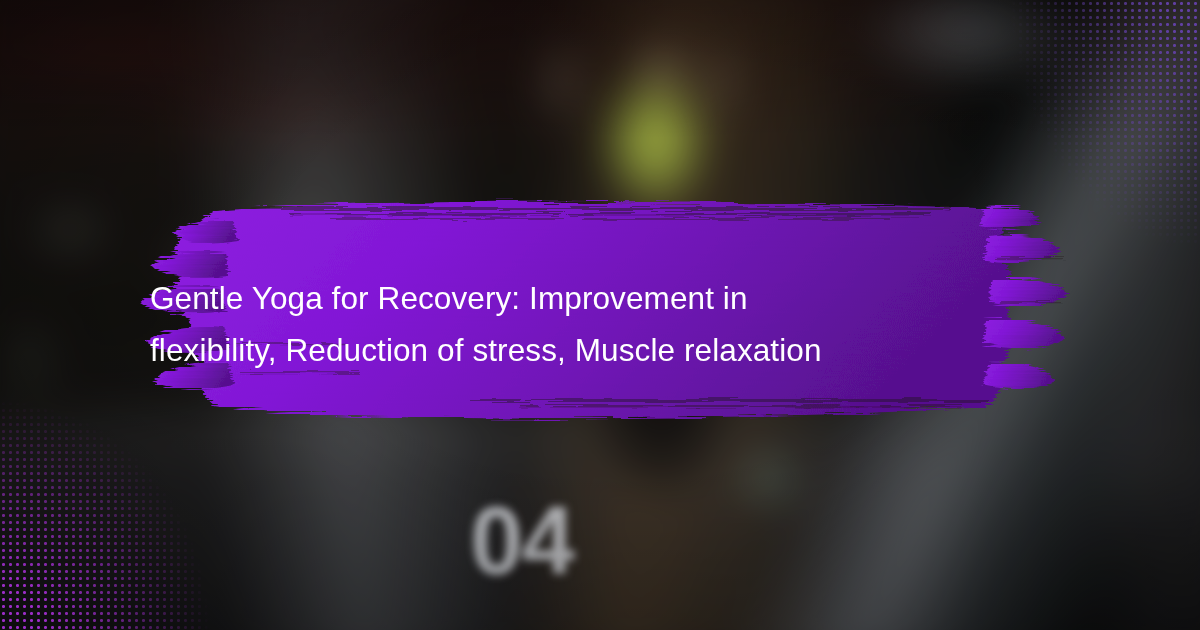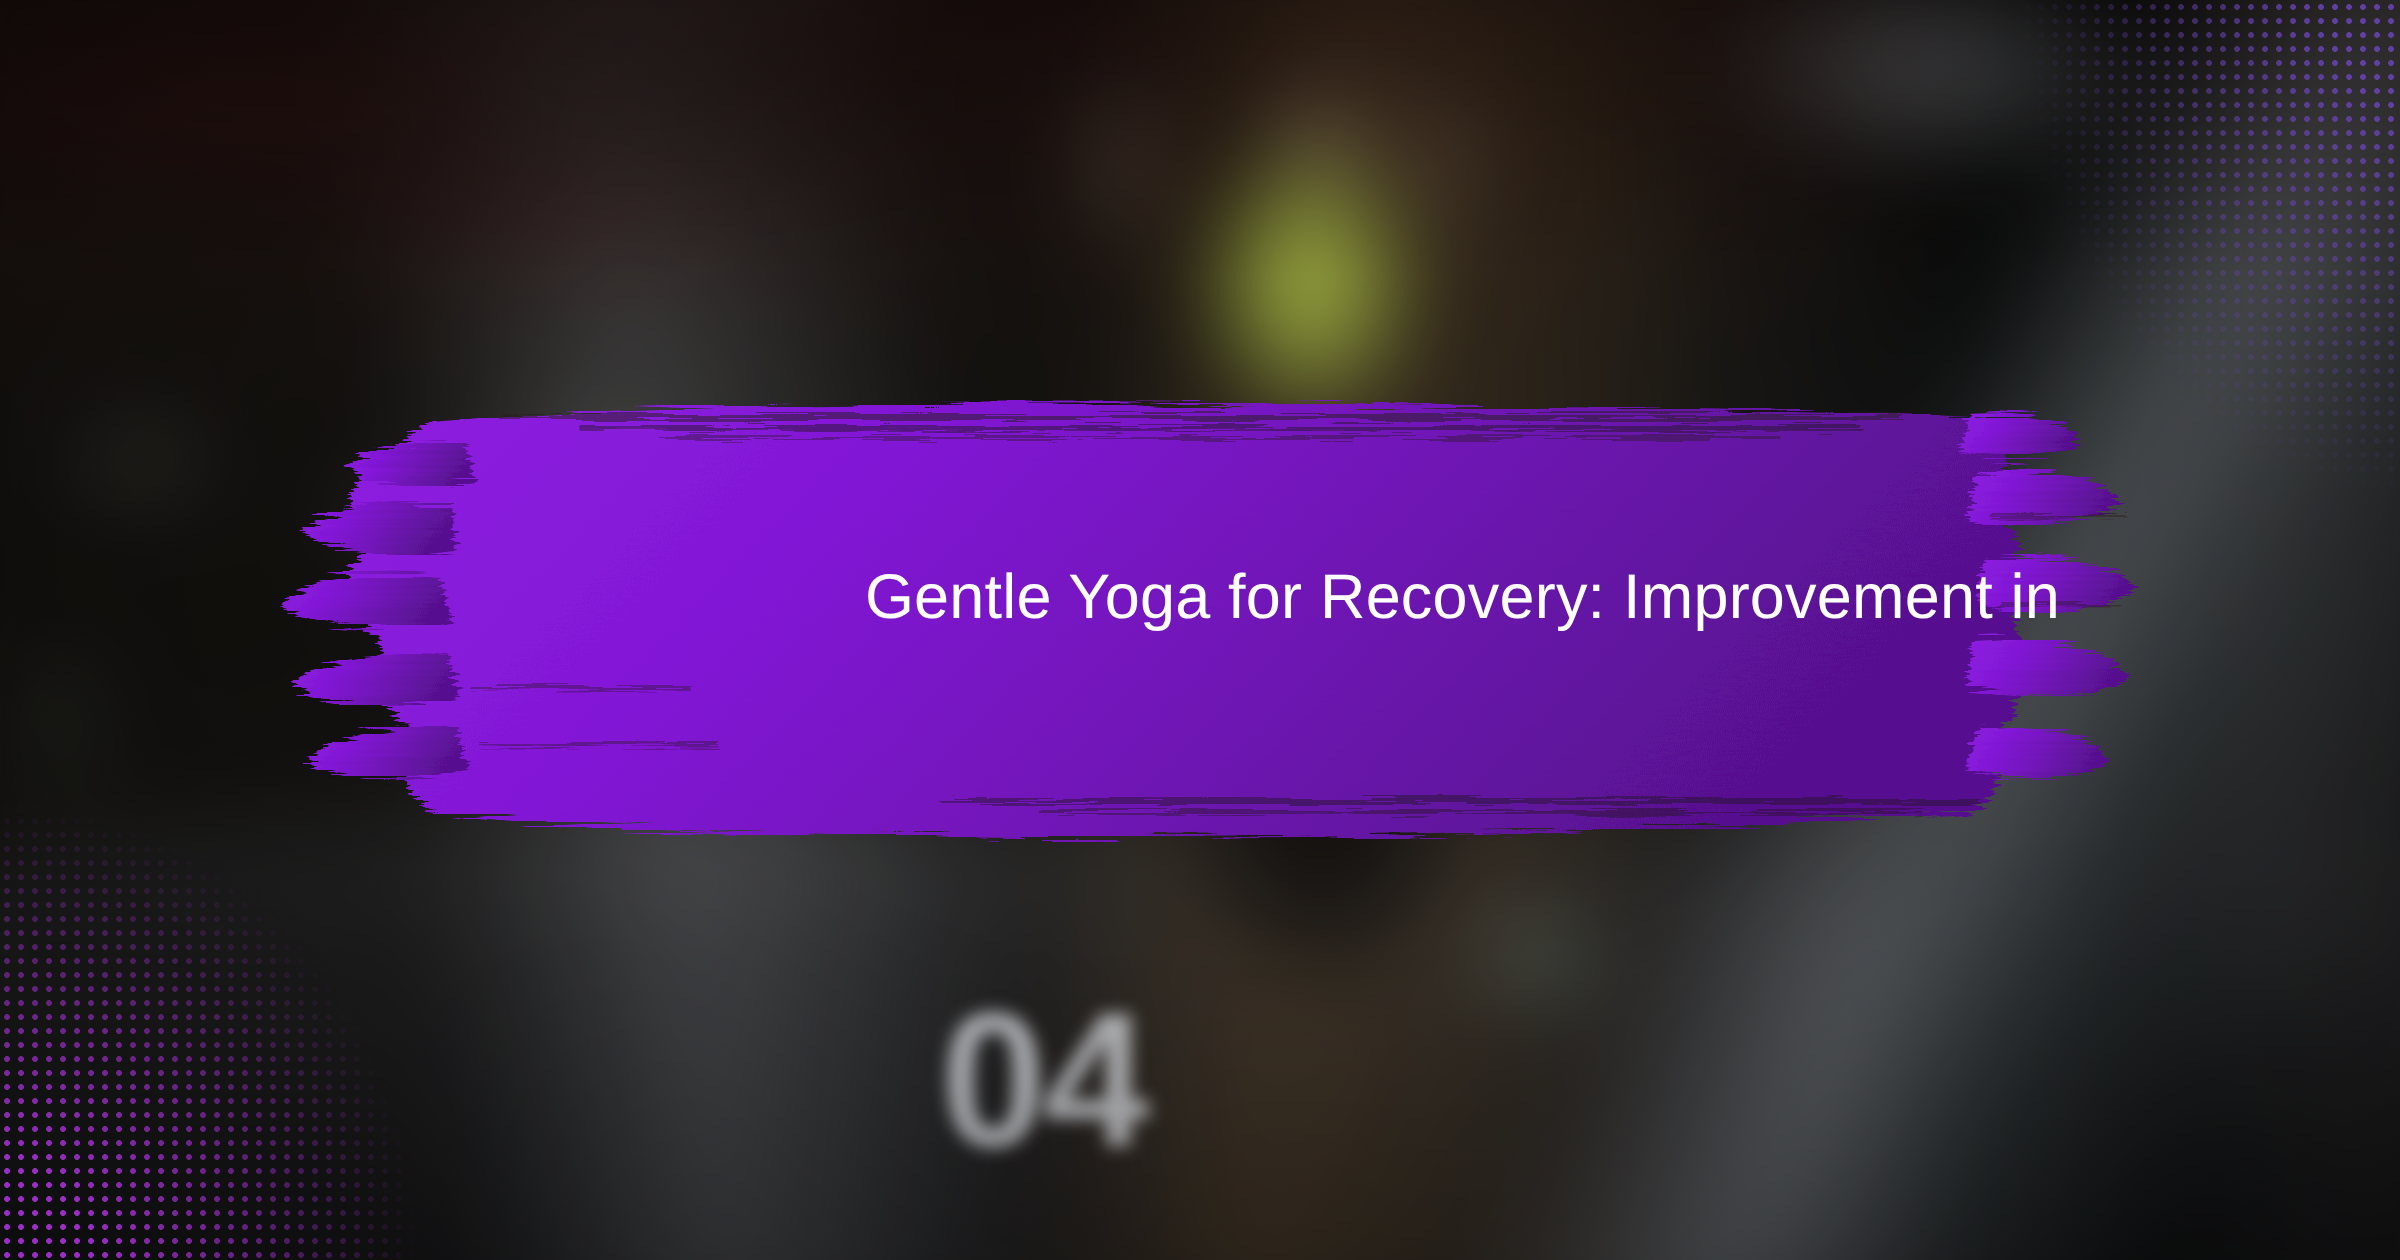--- a/index.html
+++ b/index.html
@@ -114,21 +114,21 @@
     height: 245px;
   }
   .brush-wrap svg { display: block; width: 100%; height: 100%; overflow: visible; }
 
   
   .headline {
     position: absolute;
     left: 150px;
     top: 272px;
     width: 880px;
-    text-align: right;
+    text-align: left;
     color: #ffffff;
     font-size: 31.5px;
     line-height: 52px;
     font-weight: 400;
     letter-spacing: 0.1px;
     text-rendering: optimizeLegibility;
   }
   .headline .ln { display: block; white-space: nowrap; }
 </style>
 </head>
@@ -208,15 +208,16 @@
         <rect x="95" y="150" width="110" height="2.2" fill="#201719" opacity="0.4"></rect>
         <rect x="100" y="178" width="120" height="2.2" fill="#201719" opacity="0.4"></rect>
         <rect x="855" y="64" width="70" height="2.2" fill="#201719" opacity="0.4"></rect>
         <rect x="860" y="108" width="62" height="2.2" fill="#201719" opacity="0.4"></rect>
       </g>
     </svg>
   </div>
 
   <div class="headline">
     <span class="ln">Gentle Yoga for Recovery: Improvement in</span>
+    <span class="ln">flexibility, Reduction of stress, Muscle relaxation</span>
   </div>
 
 </div>
 
 </body></html>

